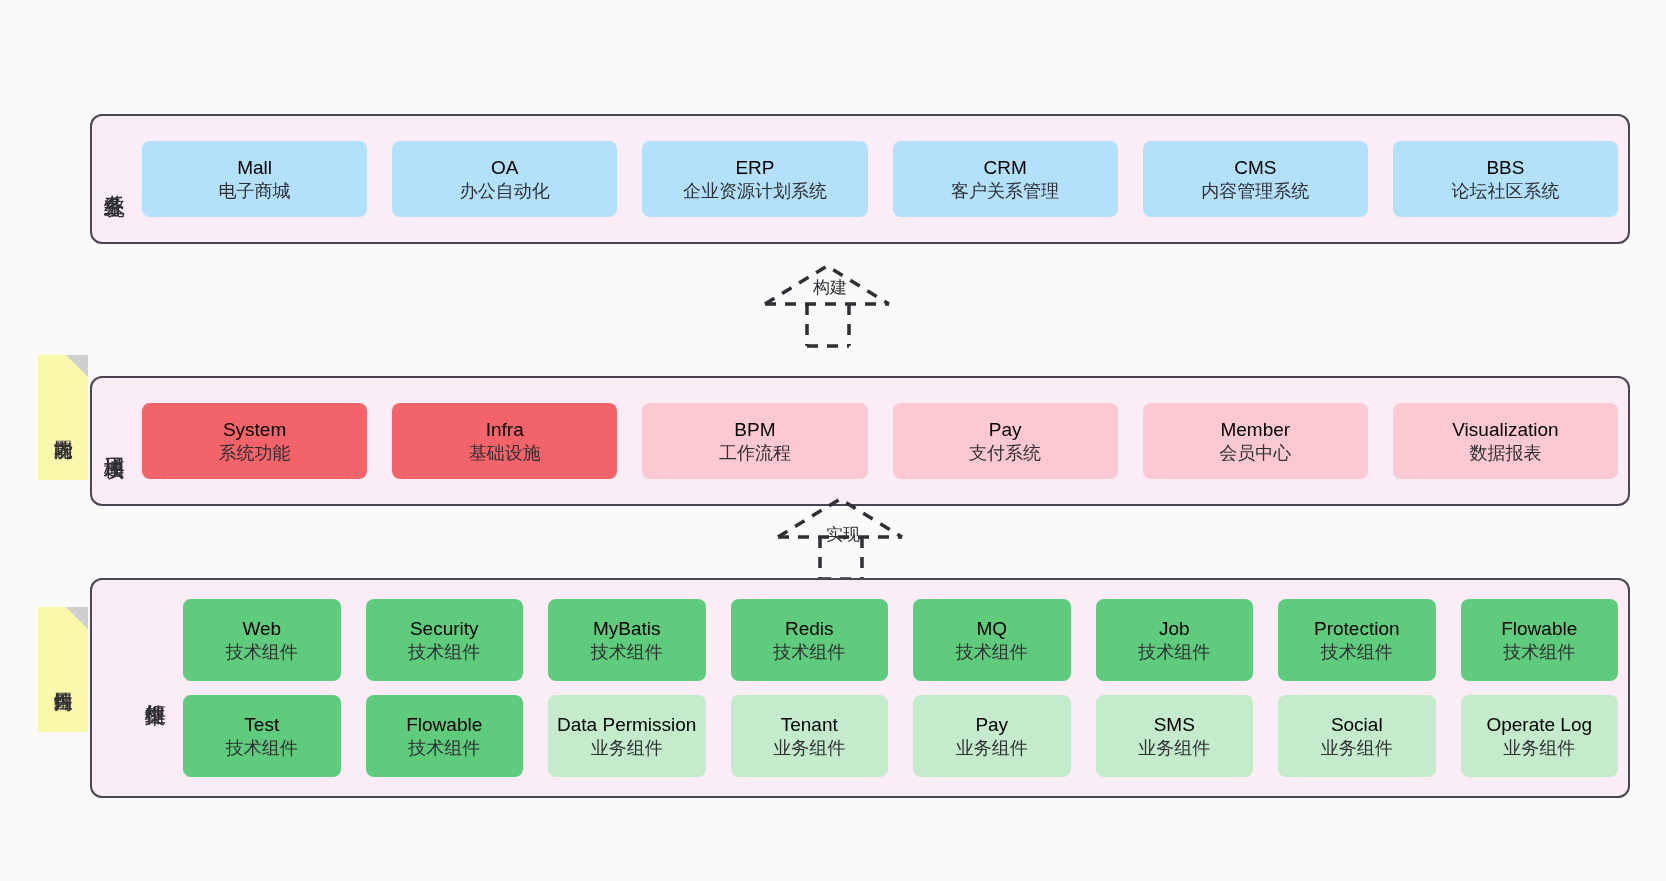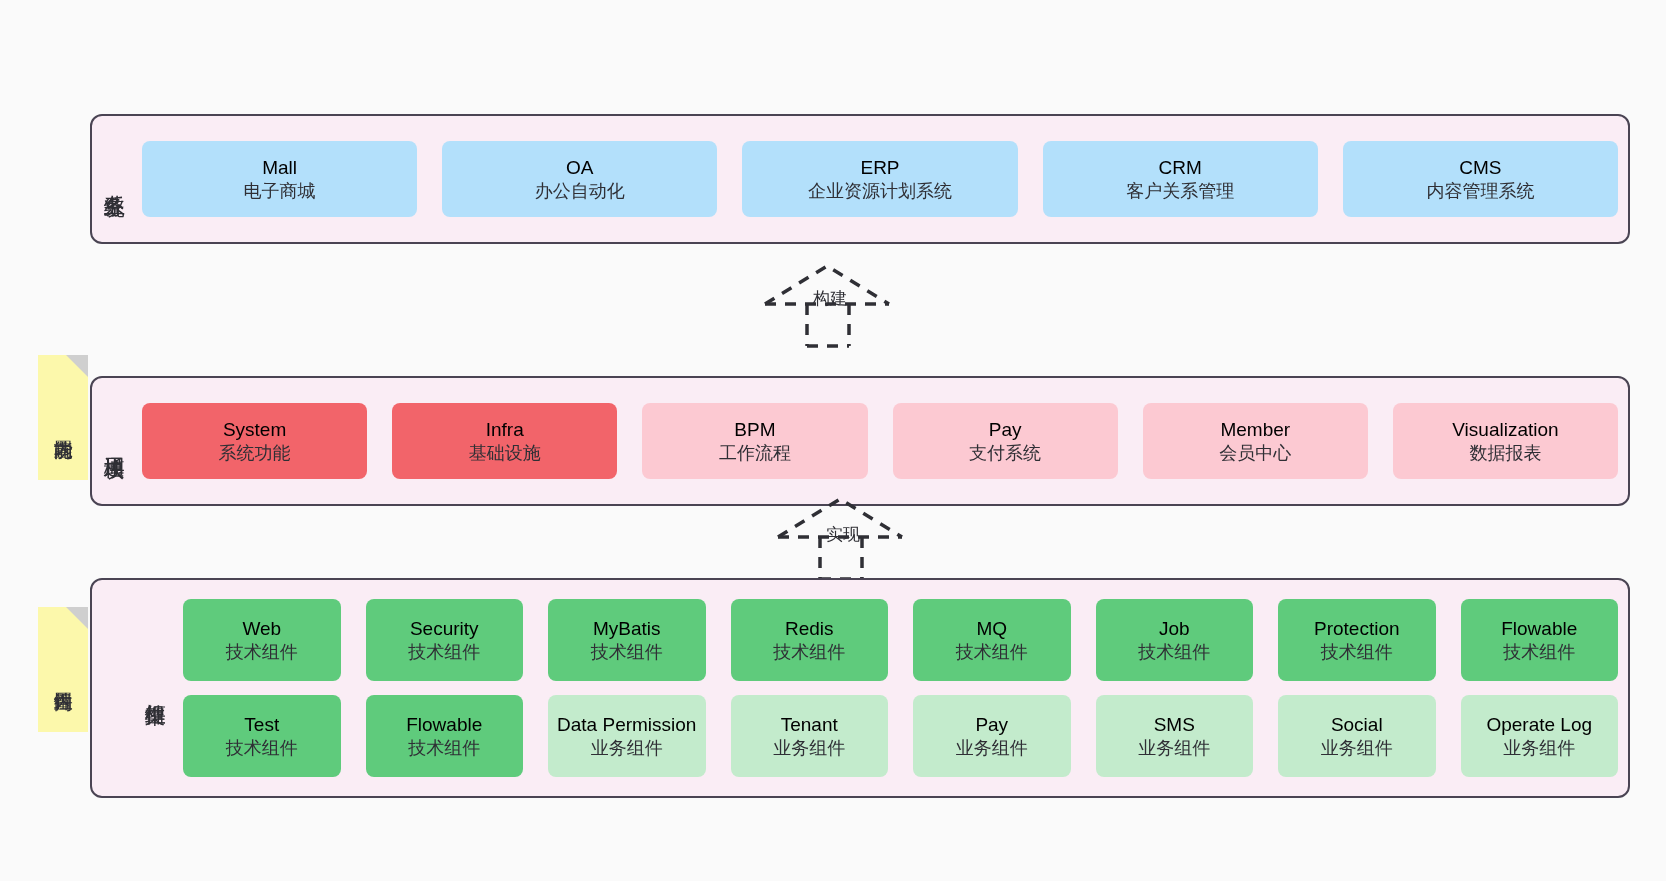--- a/index.html
+++ b/index.html
@@ -163,33 +163,37 @@
             <span class="t2">企业资源计划系统</span>
           </div>
           <div class="node n-blue">
             <span class="t1">CRM</span>
             <span class="t2">客户关系管理</span>
           </div>
           <div class="node n-blue">
             <span class="t1">CMS</span>
             <span class="t2">内容管理系统</span>
           </div>
+          <div class="node n-blue">
+            <span class="t1">BBS</span>
+            <span class="t2">论坛社区系统</span>
+          </div>
 
         </div>
       </div>
     </div>
   </div>
 
   <div class="connector" style="left:755px; top:256px; width:160px; height:92px;">
     <svg width="160" height="92" viewBox="0 0 160 92">
       <path d="M 10 48 L 72 10 L 134 48" fill="none" stroke="#2f2f35" stroke-width="3.5" stroke-dasharray="11,9" stroke-linecap="butt"></path>
       <path d="M 10 48 L 134 48" fill="none" stroke="#2f2f35" stroke-width="3.5" stroke-dasharray="11,9"></path>
       <path d="M 52 48 L 52 90 M 94 48 L 94 90 M 52 90 L 94 90" fill="none" stroke="#2f2f35" stroke-width="3.5" stroke-dasharray="11,9"></path>
     </svg>
-    <span class="label" style="left:58px; top:31px;font-family:Liberation Serif, serif;">构建</span>
+    <span class="label" style="left:58px; top:20px;font-family:Liberation Serif, serif;">构建</span>
   </div>
 
   <div class="sticky" style="left:38px; top:355px; width:50px; height:125px;">
     <span class="fold"></span>
     <span>内置功能</span>
   </div>
 
   <div class="layer" style="left:90px; top:348px; width:1540px; height:130px;margin-top:28px;">
     <div class="layer-title">通用模块</div>
     <div class="layer-body">

